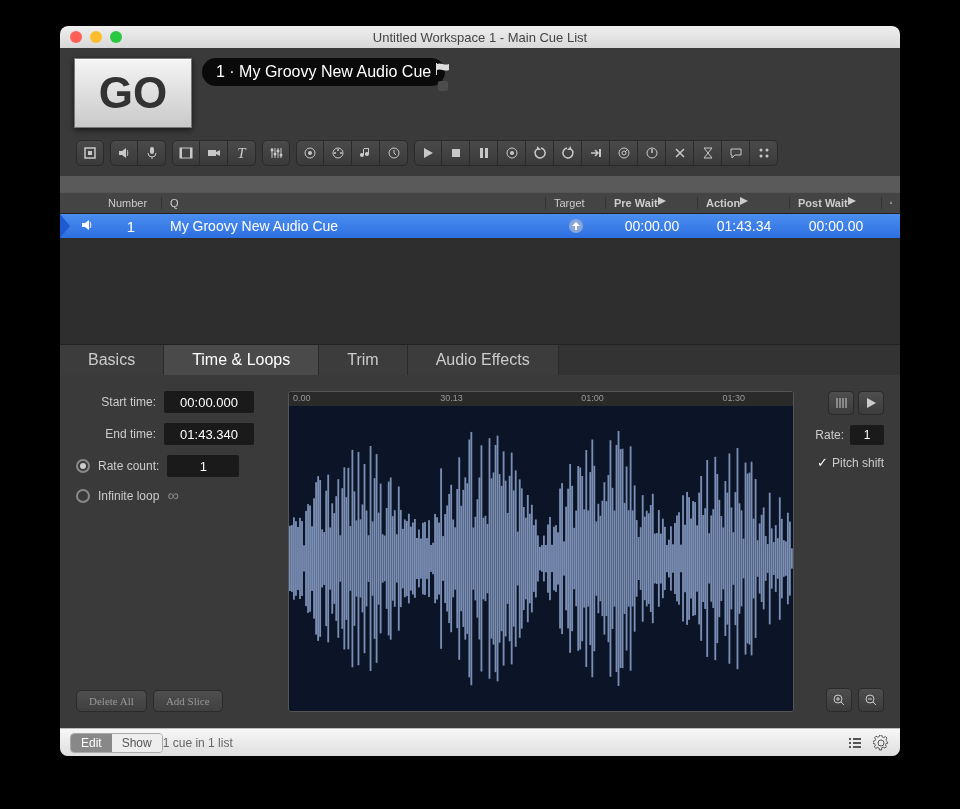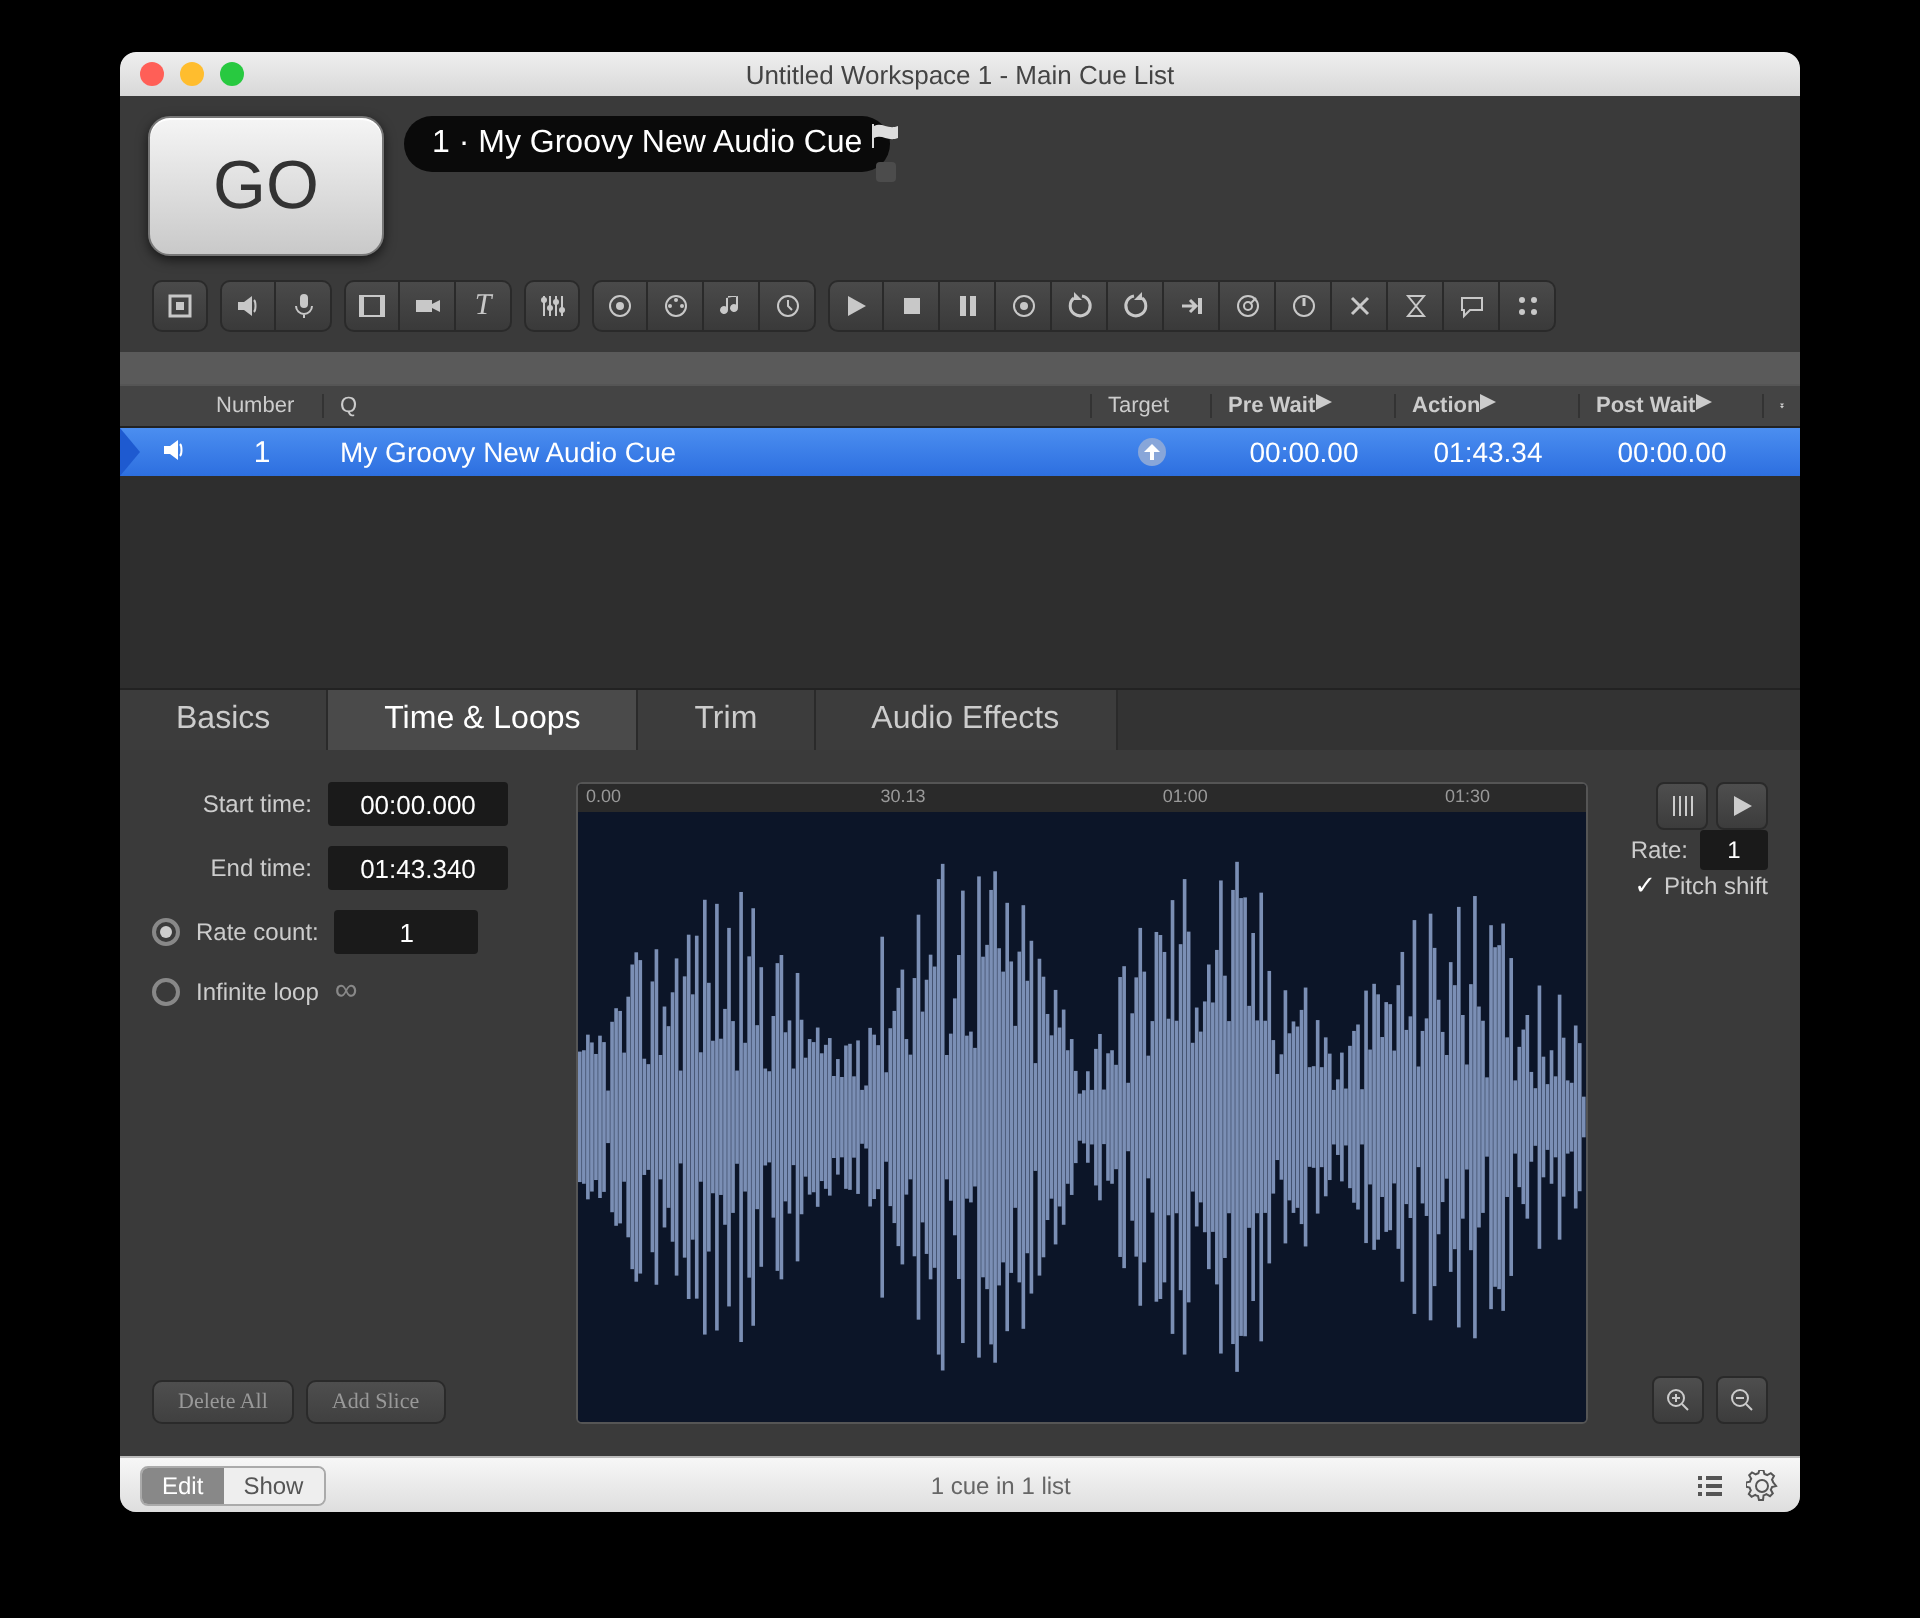--- a/index.html
+++ b/index.html
@@ -14,24 +14,24 @@
   
   .titlebar { height:22px; background:linear-gradient(#efefef,#d8d8d8); display:flex; align-items:center; position:relative; border-top-left-radius:8px; border-top-right-radius:8px; }
   .tl-buttons { display:flex; gap:8px; padding-left:10px; }
   .tl-dot { width:12px; height:12px; border-radius:50%; }
   .tl-red{background:#ff5f57;} .tl-yel{background:#ffbd2e;} .tl-grn{background:#28c940;}
   .titlebar .title { position:absolute; left:0; right:0; text-align:center; font-size:13px; color:#444; pointer-events:none;}
   
   .header { background:#3a3a3a; padding:10px 14px 0 14px; }
   .hdr-top { display:flex; gap:10px; }
   .go-btn {
-    width:118px; height:70px; border-radius:11px;
+    width:118px; height:70px; border-radius:0;
     background:linear-gradient(#f5f5f5,#c9c9c9); border:1px solid #777;
     display:flex; align-items:center; justify-content:center;
-    font-size:34px; font-weight:400; color:#333;
+    font-size:44px; font-weight:700; color:#333;
     box-shadow:inset 0 1px 0 #fff, 0 2px 6px rgba(0,0,0,.6);
   }
   .hdr-right { flex:1; display:flex; gap:12px; }
   .cue-title {
     height:28px; background:#0a0a0a; border-radius:14px; color:#fff;
     font-size:16px; display:flex; align-items:center; padding:0 14px;
   }
   .notes-box {
     height:36px; background:#2b2b2b; border-radius:6px; position:relative;
   }
@@ -92,35 +92,35 @@
   .left-btns{display:flex;gap:6px;margin-top:auto;}
   
   .wave-wrap{flex:1; display:flex; flex-direction:row;}
   .wave-canvas{flex:1; background:#0c1528; border:1px solid #555; position:relative; border-radius:3px; overflow:hidden;}
   .ruler{height:14px;background:#2a2a2a;display:flex;font-size:9px;color:#999;position:relative;}
   .ruler span{position:absolute; top:1px;}
   svg.wf{width:100%; height:calc(100% - 14px);}
   .wave-scroll{height:14px;background:#2a2a2a;border-radius:7px;margin-top:6px;position:relative;}
   .wave-scroll .thumb{position:absolute;left:2px;top:2px;height:10px;width:72%;background:#5a5a5a;border-radius:5px;}
   
-  .insp-right{width:74px; display:flex; flex-direction:column; color:#ccc; font-size:12px; align-items:flex-end;}
+  .insp-right{width:74px; display:flex; flex-direction:column; gap:10px; color:#ccc; font-size:12px; align-items:flex-end;}
   .mini-btns{display:flex;gap:4px;}
   .mini-btn{width:26px;height:24px;background:linear-gradient(#4e4e4e,#3c3c3c);border:1px solid #2a2a2a;border-radius:4px;display:flex;align-items:center;justify-content:center;}
   .mini-btn svg{width:12px;height:12px;fill:#ccc;}
   .rate-row{display:flex;align-items:center;gap:6px;}
   .rate-row .val{width:34px;height:20px;background:#1a1a1a;color:#fff;display:flex;align-items:center;justify-content:center;border-radius:2px;}
   .chk{display:flex;align-items:center;gap:4px;}
   .chk .cb{color:#fff; font-size:13px;}
   .zoom-btns{display:flex;gap:6px;margin-top:auto;}
   
   .footer{height:28px;background:linear-gradient(#f7f7f7,#dedede);display:flex;align-items:center;padding:0 10px;font-size:12px;color:#555;border-top:1px solid #bbb;}
   .seg{display:flex;border:1px solid #aaa;border-radius:4px;overflow:hidden;}
   .seg .sb{padding:2px 10px;background:#eee;}
   .seg .sb.active{background:#888;color:#fff;}
-  .footer .status{flex:1;text-align:center;color:#666;}
+  .footer .status{flex:1;color:#666;}
   .footer .ricon{width:18px;height:18px;display:flex;align-items:center;justify-content:center;margin-left:8px;}
   .footer .ricon svg{width:16px;height:16px;fill:#555;}
 </style>
 </head>
 <body>
 <div class="stage">
 <div class="window">
 
   <div class="titlebar">
     <div class="tl-buttons">

